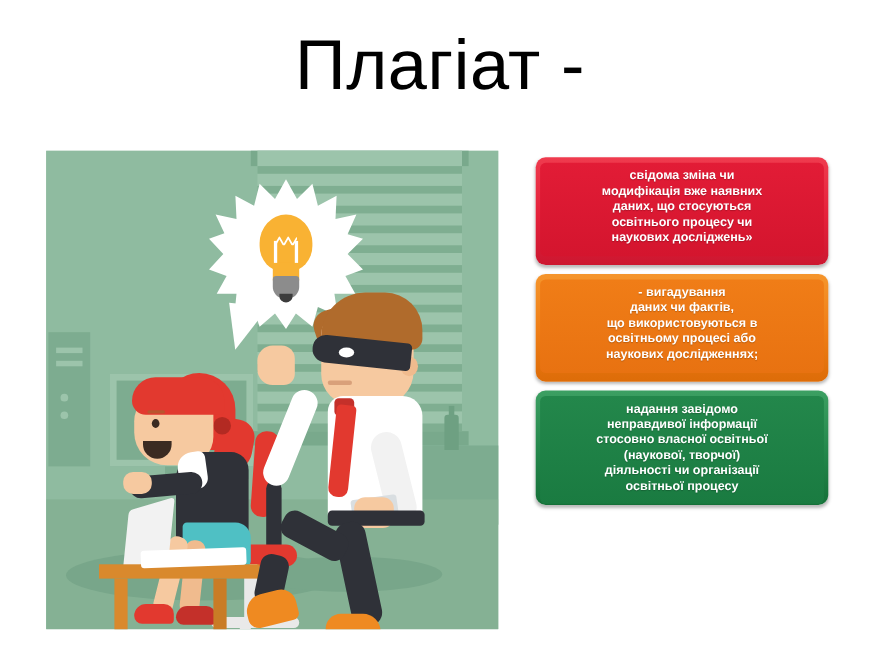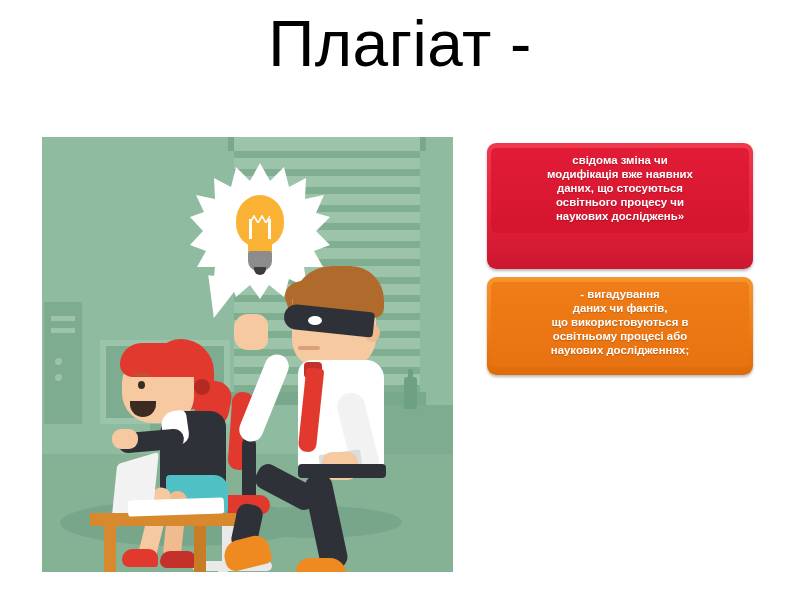--- a/index.html
+++ b/index.html
@@ -7,21 +7,21 @@
     width: 800px; height: 600px;
     background: #ffffff;
     font-family: "Liberation Sans", sans-serif;
     overflow: hidden;
   }
   .slide { position: relative; width: 800px; height: 600px; background:#fff; }
 
   
   .title {
     position: absolute;
-    left: 0; top: 8px; width: 800px;
+    left: 0; top: 23px; width: 800px;
     text-align: center;
     font-size: 64px;
     line-height: 1.15;
     font-weight: 400;
     color: #000000;
     letter-spacing: 0.5px;
   }
 
   
   .illustration {
@@ -370,21 +370,21 @@
   .cbox.blue   { background: linear-gradient(180deg,#45b6f5 0%,#2aa6f0 55%,#1e93e0 100%); }
   .cbox.blue   .cbox-inner { background: linear-gradient(180deg,#2ba7f1 0%,#23a0ee 100%); }
   .cbox.red    { background: linear-gradient(180deg,#ef3b4e 0%,#e5203a 55%,#cc1730 100%); }
   .cbox.red    .cbox-inner { background: linear-gradient(180deg,#e21c36 0%,#d4152e 100%); }
   .cbox.orange { background: linear-gradient(180deg,#f5952c 0%,#ef7d15 55%,#dd6c08 100%); }
   .cbox.orange .cbox-inner { background: linear-gradient(180deg,#f07d17 0%,#e87211 100%); text-align: center; }
   .cbox.green  { background: linear-gradient(180deg,#3c9f62 0%,#22864a 55%,#157038 100%); }
   .cbox.green  .cbox-inner { background: linear-gradient(180deg,#23874b 0%,#1a7b41 100%); }
 
   .h1 { height: 98px; }
-  .h2 { height: 126px; }
+  .h2 { height: 98px; }
   .h3 { height: 98px; }
   .h4 { height: 104px; }
 </style>
 </head>
 <body>
 
 <div class="slide">
 
   <div class="title">Плагіат -</div>
 
@@ -513,15 +513,23 @@
     </div>
 
     <div class="cbox orange h3">
       <div class="cbox-inner">- вигадування
 даних чи фактів,
 що використовуються в
 освітньому процесі або
 наукових дослідженнях;</div>
     </div>
 
+    <div class="cbox green h4">
+      <div class="cbox-inner">надання завідомо
+неправдивої інформації
+стосовно власної освітньої
+(наукової, творчої)
+діяльності чи організації
+освітньої процесу</div>
+    </div>
 
   </div>
 </div>
 
 </body></html>

